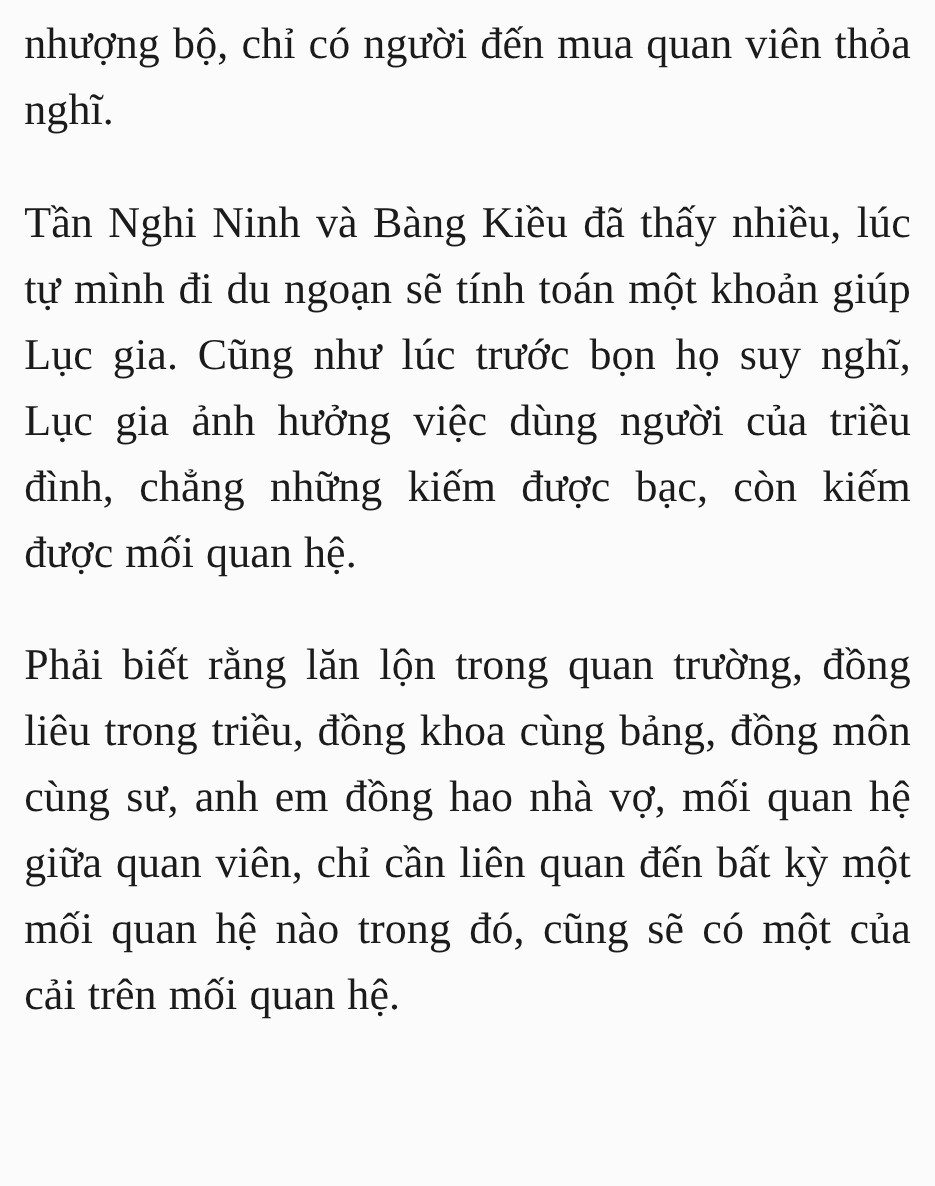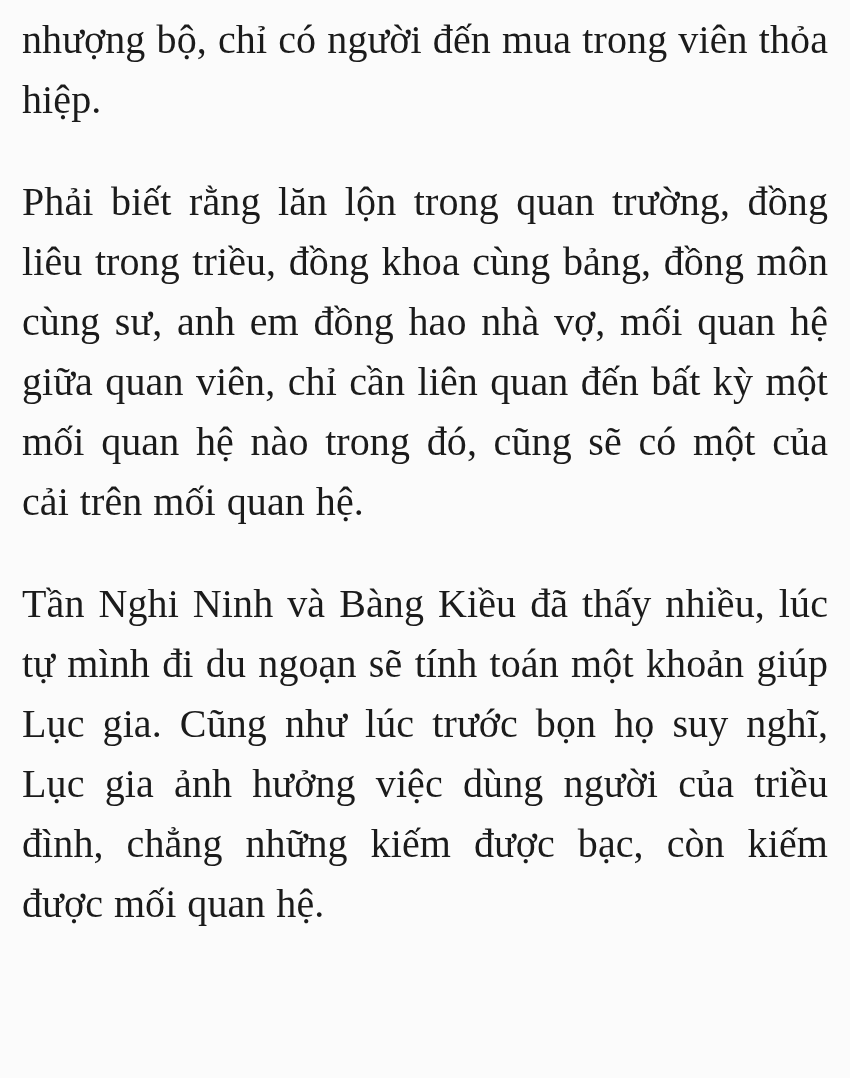--- a/index.html
+++ b/index.html
@@ -30,16 +30,16 @@
     word-spacing: 0.02em;
   }
   .para:last-child {
     margin-bottom: 0;
   }
 </style>
 </head>
 <body>
 
 <div class="reader">
-  <p class="para">nhượng bộ, chỉ có người đến mua trong viên thỏa hiệp.</p>
+  <p class="para">nhượng bộ, chỉ có người đến mua quan viên thỏa nghĩ.</p>
+  <p class="para">Tần Nghi Ninh và Bàng Kiều đã thấy nhiều, lúc tự mình đi du ngoạn sẽ tính toán một khoản giúp Lục gia. Cũng như lúc trước bọn họ suy nghĩ, Lục gia ảnh hưởng việc dùng người của triều đình, chẳng những kiếm được bạc, còn kiếm được mối quan hệ.</p>
   <p class="para">Phải biết rằng lăn lộn trong quan trường, đồng liêu trong triều, đồng khoa cùng bảng, đồng môn cùng sư, anh em đồng hao nhà vợ, mối quan hệ giữa quan viên, chỉ cần liên quan đến bất kỳ một mối quan hệ nào trong đó, cũng sẽ có một của cải trên mối quan hệ.</p>
-  <p class="para">Tần Nghi Ninh và Bàng Kiều đã thấy nhiều, lúc tự mình đi du ngoạn sẽ tính toán một khoản giúp Lục gia. Cũng như lúc trước bọn họ suy nghĩ, Lục gia ảnh hưởng việc dùng người của triều đình, chẳng những kiếm được bạc, còn kiếm được mối quan hệ.</p>
 </div>
 
 </body></html>

